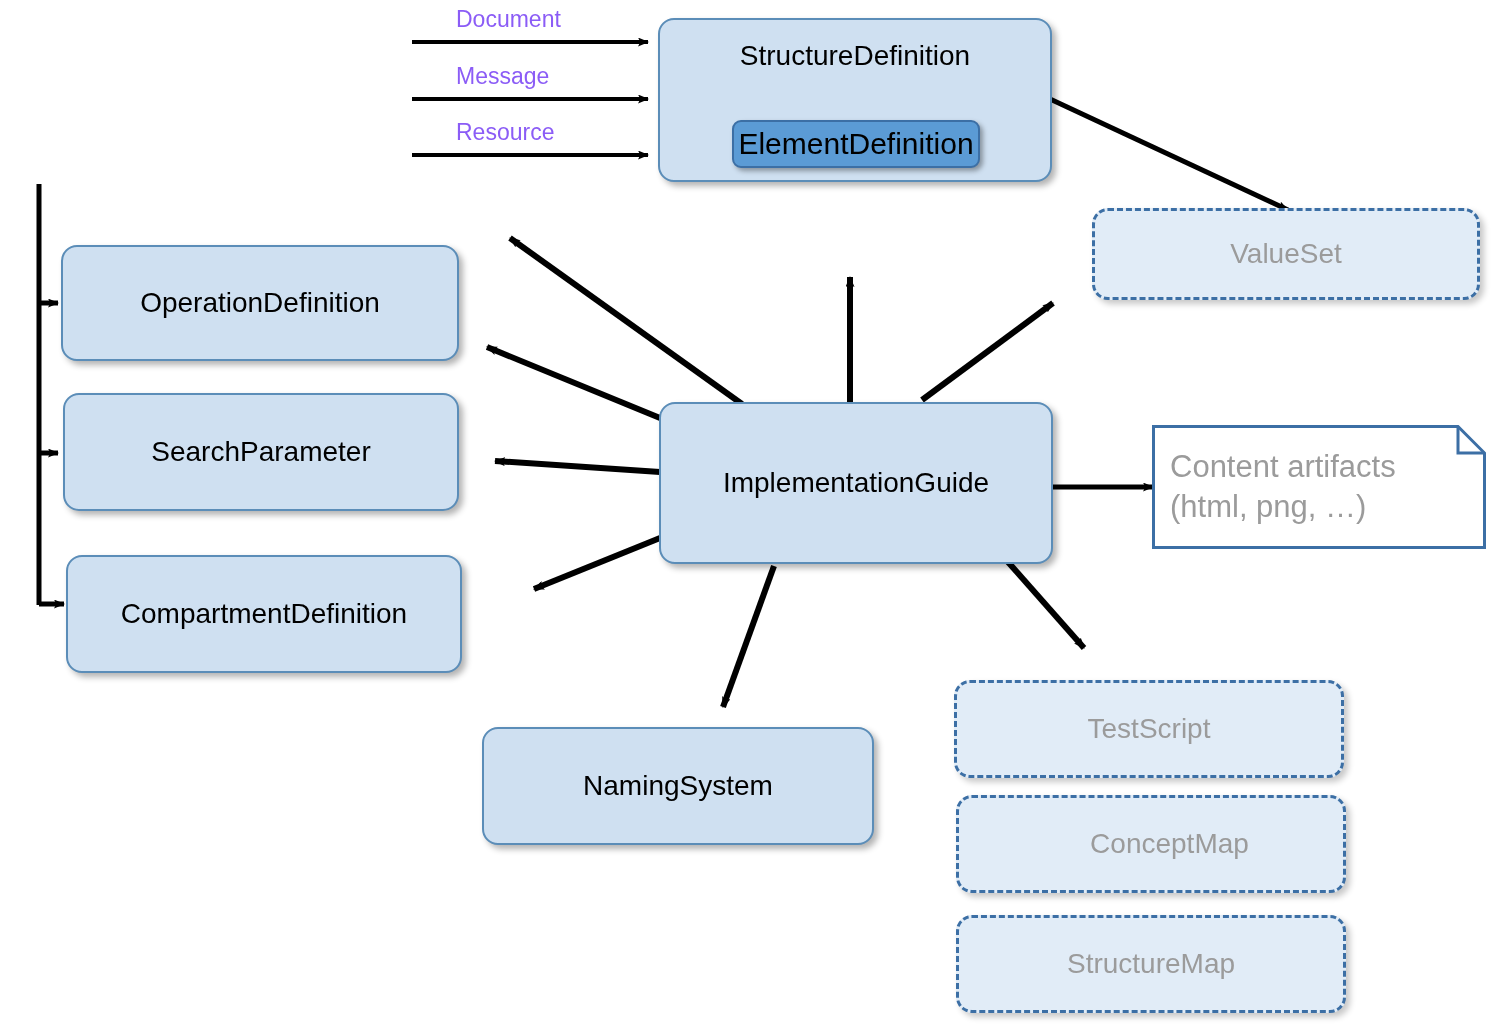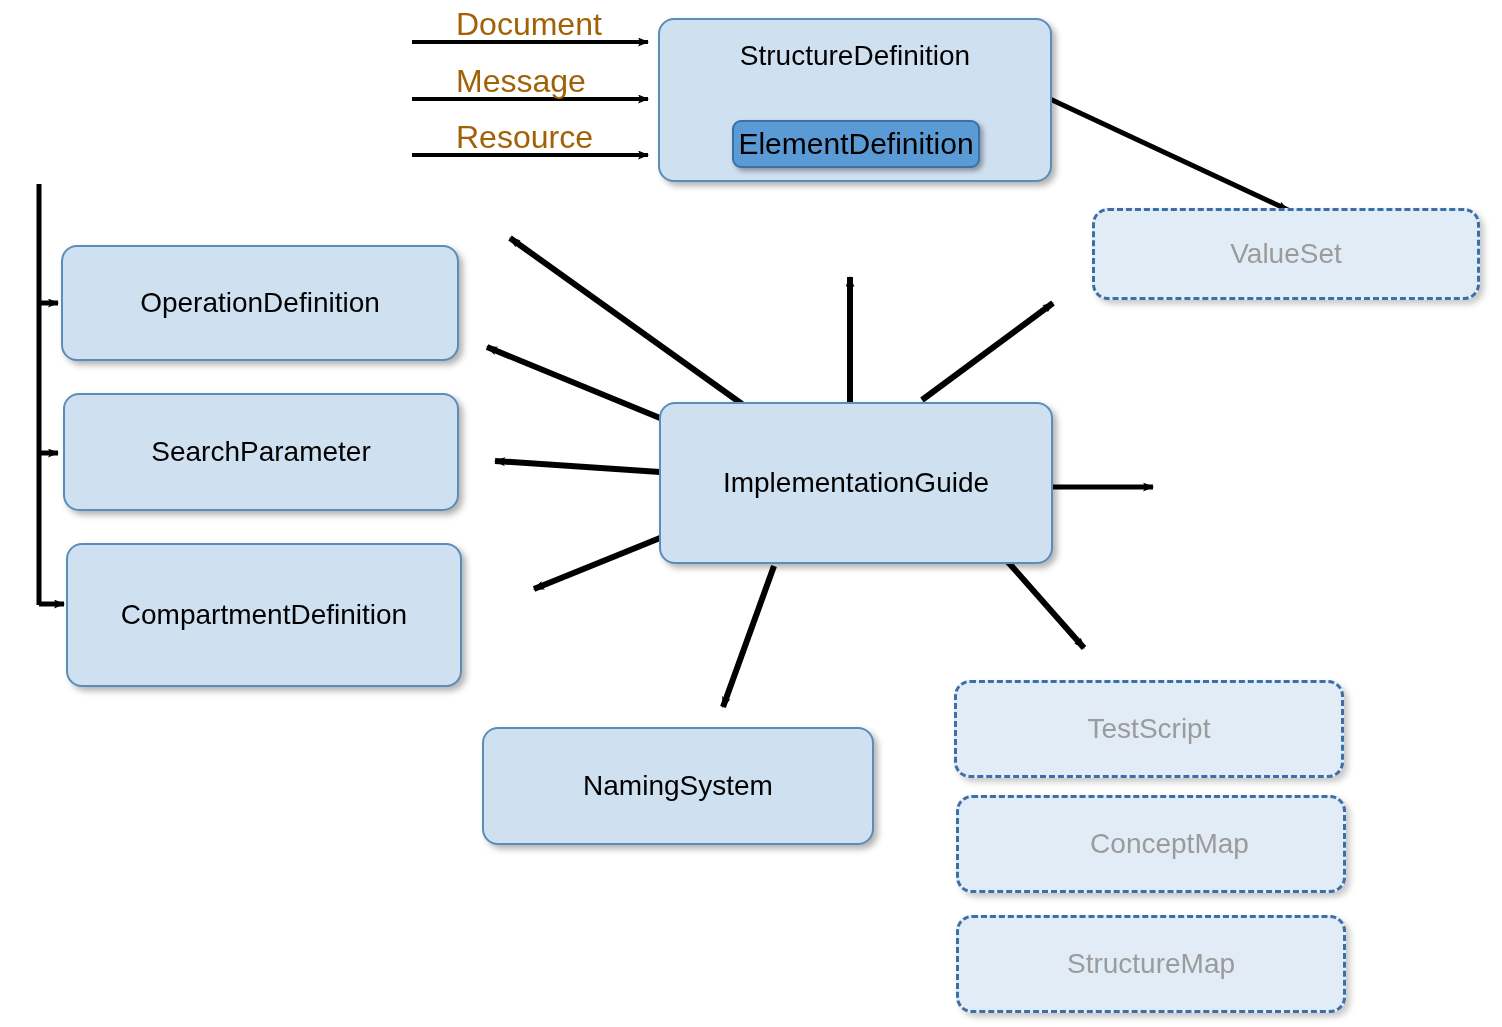--- a/index.html
+++ b/index.html
@@ -70,22 +70,22 @@
   }
   .note .note-text {
     position: relative;
     z-index: 1;
     padding-left: 18px;
     line-height: 1.30;
     white-space: pre-line;
   }
   .edge-label {
     position: absolute;
-    color: #a16207;
-    font-size: 32px;
+    color: #8b5cf6;
+    font-size: 23px;
     z-index: 3;
     white-space: nowrap;
   }
   .t30 { font-size: 30px; }
   .t31 { font-size: 31px; }
   .t32 { font-size: 28px; }
 </style>
 </head>
 <body>
 
@@ -171,28 +171,36 @@
   </div>
 
   <div class="node solid t32" style="left:61px; top:245px; width:398px; height:116px;">
     <span>OperationDefinition</span>
   </div>
 
   <div class="node solid t32" style="left:63px; top:393px; width:396px; height:118px;">
     <span>SearchParameter</span>
   </div>
 
-  <div class="node solid t32" style="left:66px; top:543px; width:396px; height:144px;justify-content:center;">
+  <div class="node solid t32" style="left:66px; top:555px; width:396px; height:118px;justify-content:center;">
     <span>CompartmentDefinition</span>
   </div>
 
   <div class="node solid t32" style="left:659px; top:402px; width:394px; height:162px;">
     <span>ImplementationGuide</span>
   </div>
 
+  <div class="node note t31" style="left:1152px; top:425px; width:334px; height:124px;">
+    <svg class="note-svg" width="334" height="124" viewBox="0 0 334 124" xmlns="http://www.w3.org/2000/svg">
+      <path d="M1.5,1.5 H306 L332.5,28 V122.5 H1.5 Z" fill="#ffffff" stroke="#3c6fa5" stroke-width="3"></path>
+      <path d="M306,1.5 L306,28 L332.5,28" fill="none" stroke="#3c6fa5" stroke-width="3"></path>
+    </svg>
+    <span class="note-text">Content artifacts
+(html, png, …)</span>
+  </div>
 
   <div class="node solid t32" style="left:482px; top:727px; width:392px; height:118px;">
     <span>NamingSystem</span>
   </div>
 
   <div class="node dashed t32" style="left:954px; top:680px; width:390px; height:98px;">
     <span>TestScript</span>
   </div>
 
   <div class="node dashed t32" style="left:956px; top:795px; width:390px; height:98px;padding-left:37px;">

